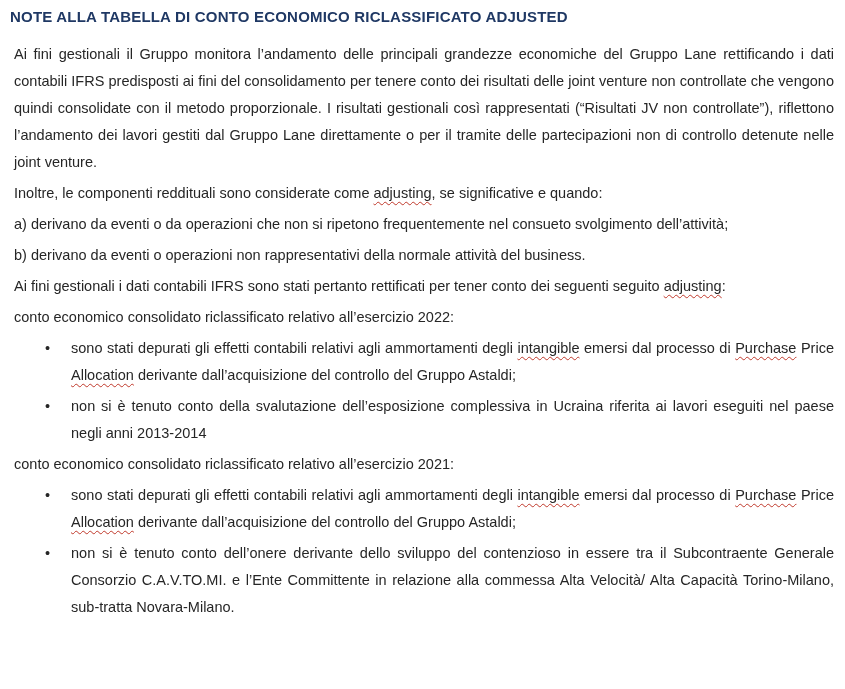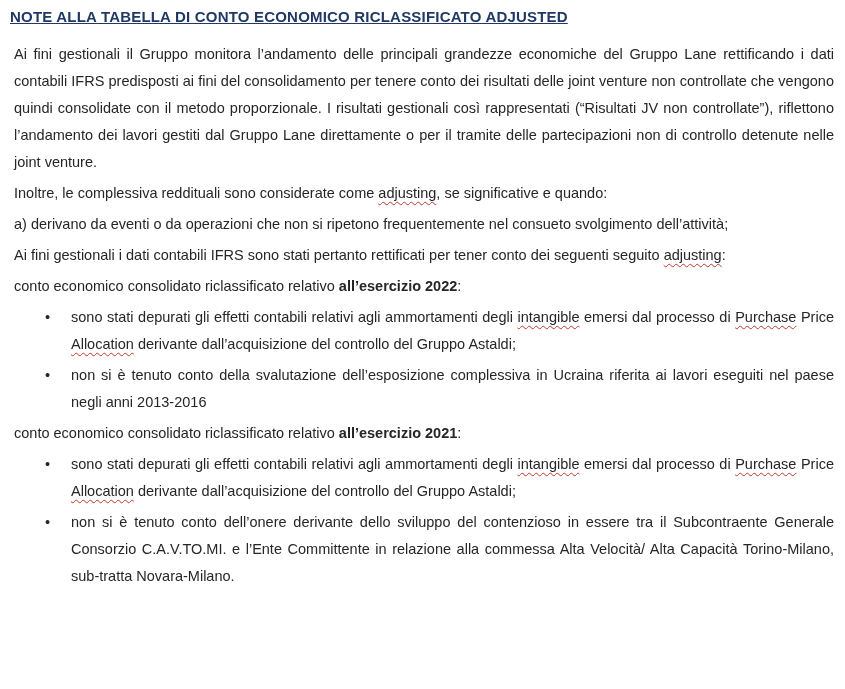--- a/index.html
+++ b/index.html
@@ -13,21 +13,20 @@
     color:#262626;
     background:#ffffff;
   }
   .title{
     font-size:15px;
     line-height:20px;
     font-weight:700;
     color:#1f3864;
     margin:0 0 14px 0;
     letter-spacing:.2px;
-    text-decoration:underline;
   }
   .para{
     margin:0 0 4px 4px;
     line-height:27px;
     text-align:justify;
   }
   ul.bullets{
     list-style:none;
     margin:0;
     padding:0;
@@ -39,50 +38,51 @@
     line-height:27px;
     text-align:justify;
   }
   ul.bullets li::before{
     content:"\2022";
     position:absolute;
     left:35px;
     top:0;
     color:#262626;
   }
-  .bold{font-weight:700;}
+  .bold{font-weight:400;}
   .sq{
     text-decoration-line:underline;
     text-decoration-style:wavy;
     text-decoration-color:#c0392b;
     text-decoration-thickness:1px;
     text-underline-offset:3px;
   }
 </style>
 </head>
 <body>
 
 <div class="doc">
 
   <h1 class="title">NOTE ALLA TABELLA DI CONTO ECONOMICO RICLASSIFICATO ADJUSTED</h1>
 
   <p class="para">Ai fini gestionali il Gruppo monitora l’andamento delle principali grandezze economiche del Gruppo Lane rettificando i dati contabili IFRS predisposti ai fini del consolidamento per tenere conto dei risultati delle joint venture non controllate che vengono quindi consolidate con il metodo proporzionale. I risultati gestionali così rappresentati (“Risultati JV non controllate”), riflettono l’andamento dei lavori gestiti dal Gruppo Lane direttamente o per il tramite delle partecipazioni non di controllo detenute nelle joint venture.</p>
 
-  <p class="para"><span>Inoltre, le complessiva reddituali sono considerate come </span><span class="sq">adjusting</span><span>, se significative e quando:</span></p>
+  <p class="para"><span>Inoltre, le componenti reddituali sono considerate come </span><span class="sq">adjusting</span><span>, se significative e quando:</span></p>
 
   <p class="para">a) derivano da eventi o da operazioni che non si ripetono frequentemente nel consueto svolgimento dell’attività;</p>
 
+  <p class="para">b) derivano da eventi o operazioni non rappresentativi della normale attività del business.</p>
 
   <p class="para"><span>Ai fini gestionali i dati contabili IFRS sono stati pertanto rettificati per tener conto dei seguenti seguito </span><span class="sq">adjusting</span><span>:</span></p>
 
   <p class="para"><span>conto economico consolidato riclassificato relativo </span><span class="bold">all’esercizio 2022</span><span>:</span></p>
 
   <ul class="bullets">
     <li><span>sono stati depurati gli effetti contabili relativi agli ammortamenti degli </span><span class="sq">intangible</span><span> emersi dal processo di </span><span class="sq">Purchase</span><span> Price </span><span class="sq">Allocation</span><span> derivante dall’acquisizione del controllo del Gruppo Astaldi;</span></li>
-    <li>non si è tenuto conto della svalutazione dell’esposizione complessiva in Ucraina riferita ai lavori eseguiti nel paese negli anni 2013-2016</li>
+    <li>non si è tenuto conto della svalutazione dell’esposizione complessiva in Ucraina riferita ai lavori eseguiti nel paese negli anni 2013-2014</li>
   </ul>
 
   <p class="para"><span>conto economico consolidato riclassificato relativo </span><span class="bold">all’esercizio 2021</span><span>:</span></p>
 
   <ul class="bullets">
     <li><span>sono stati depurati gli effetti contabili relativi agli ammortamenti degli </span><span class="sq">intangible</span><span> emersi dal processo di </span><span class="sq">Purchase</span><span> Price </span><span class="sq">Allocation</span><span> derivante dall’acquisizione del controllo del Gruppo Astaldi;</span></li>
     <li>non si è tenuto conto dell’onere derivante dello sviluppo del contenzioso in essere tra il Subcontraente Generale Consorzio C.A.V.TO.MI. e l’Ente Committente in relazione alla commessa Alta Velocità/ Alta Capacità Torino-Milano, sub-tratta Novara-Milano.</li>
   </ul>
 
 </div>

